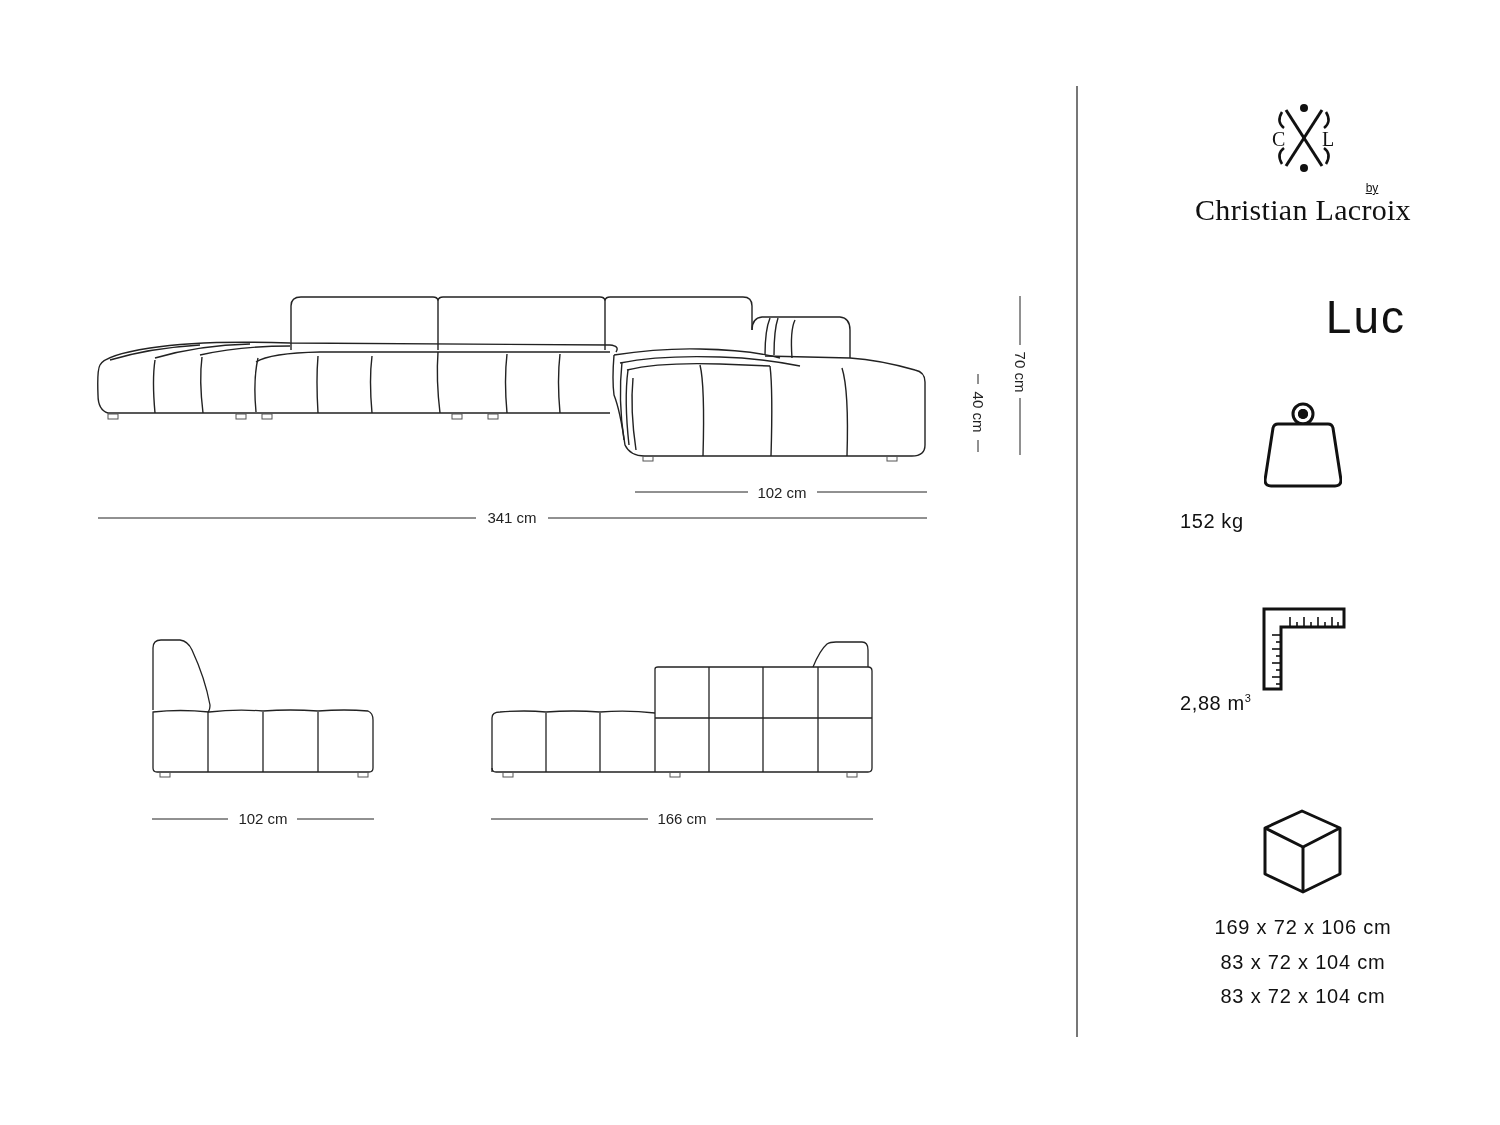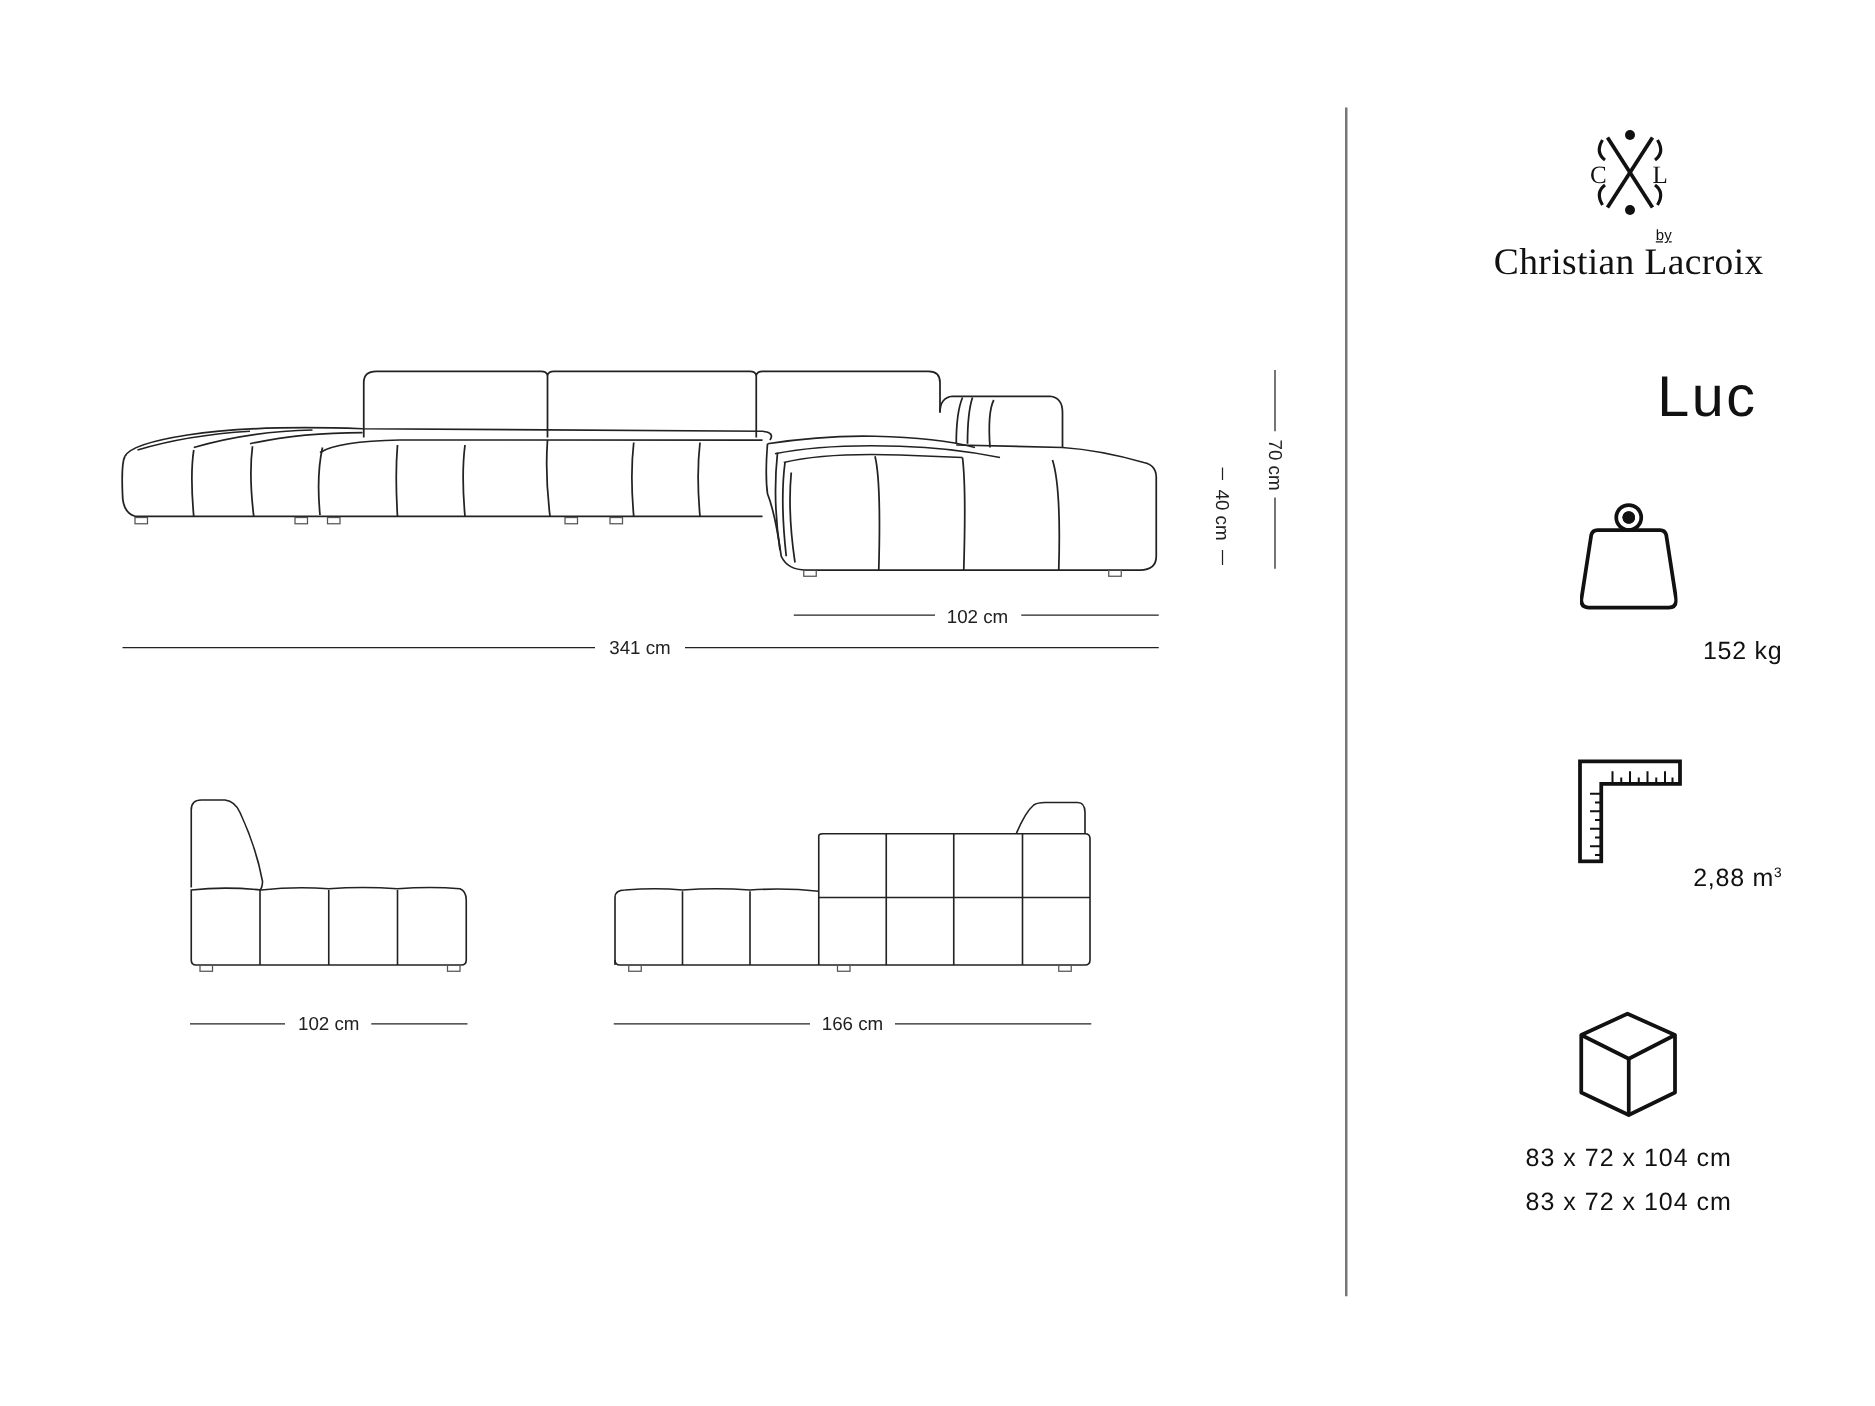--- a/index.html
+++ b/index.html
@@ -1,24 +1,24 @@
 <!DOCTYPE html>
 <html><head>
 <meta charset="utf-8">
 <style>
   html,body{margin:0;padding:0;background:#fff;}
   body{width:1500px;height:1125px;position:relative;overflow:hidden;font-family:"Liberation Sans",sans-serif;color:#111;}
   .abs{position:absolute;}
   svg{position:absolute;left:0;top:0;}
   .dimtxt{font-family:"Liberation Sans",sans-serif;font-size:15px;fill:#222;}
   .divider{position:absolute;left:1076px;top:86px;width:2px;height:951px;background:#777;}
-  .brand-by{position:absolute;left:1228px;top:181px;width:206px;text-align:center;font-size:12px;font-family:"Liberation Sans",sans-serif;text-decoration:underline;}
+  .brand-by{position:absolute;left:1269px;top:181px;width:206px;text-align:center;font-size:12px;font-family:"Liberation Sans",sans-serif;text-decoration:underline;}
   .brand-name{position:absolute;left:1190px;top:193px;width:226px;text-align:center;font-size:30px;font-family:"Liberation Serif",serif;letter-spacing:0.3px;}
   .title{position:absolute;left:1200px;top:290px;width:206px;text-align:right;font-size:46px;font-family:"Liberation Sans",sans-serif;letter-spacing:2px;}
-  .spec{position:absolute;left:1180px;width:246px;text-align:right;font-size:20px;letter-spacing:0.6px;}
+  .spec{position:absolute;left:1180px;width:246px;text-align:left;font-size:20px;letter-spacing:0.6px;}
   .dims-list{position:absolute;left:1180px;top:914px;width:246px;text-align:center;font-size:20px;letter-spacing:0.8px;}
   .dims-list div{height:34.5px;line-height:26px;}
 </style>
 </head>
 <body>
 
 <svg width="1060" height="1125" viewBox="0 0 1060 1125">
   <g fill="none" stroke="#222" stroke-width="1.4" stroke-linejoin="round">
 
     <path d="M291 350 L291 306 Q291 297 301 297 L433 297 Q437 297 438 300 Q439 297 443 297 L600 297 Q604 297 605 300 Q606 297 610 297 L743 297 Q752 297 752 306 L752 330"></path>
@@ -168,15 +168,16 @@
 <div class="spec" style="top:692px;"><span>2,88 m</span><sup style="font-size:11px;">3</sup></div>
 
 <svg class="abs" style="left:1262px;top:809px;" width="82" height="86" viewBox="0 0 82 86">
   <g fill="none" stroke="#111" stroke-width="3" stroke-linejoin="round">
     <path d="M3 19 L40 2 L78 19 L78 65 L41 83 L3 65 Z"></path>
     <path d="M3 19 L41 38 L78 19"></path>
     <line x1="41" y1="38" x2="41" y2="83"></line>
   </g>
 </svg>
 <div class="dims-list">
+  <div>169 x 72 x 106 cm</div>
   <div>83 x 72 x 104 cm</div>
   <div>83 x 72 x 104 cm</div>
 </div>
 
 </body></html>

